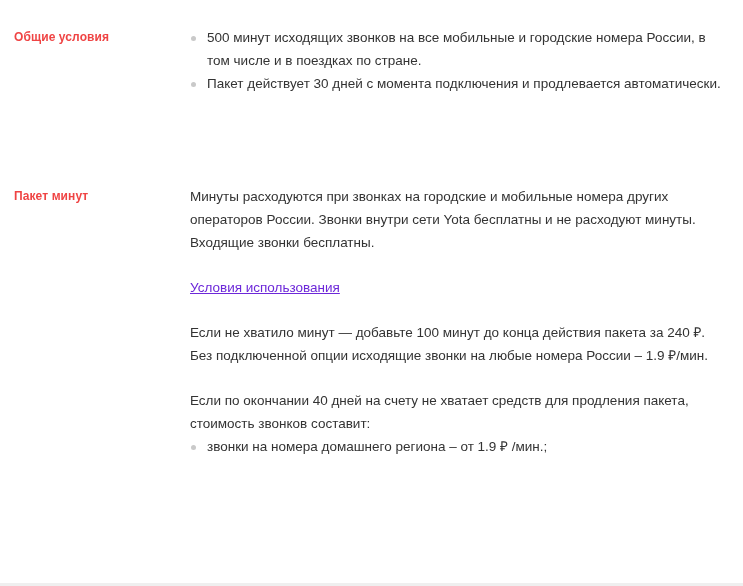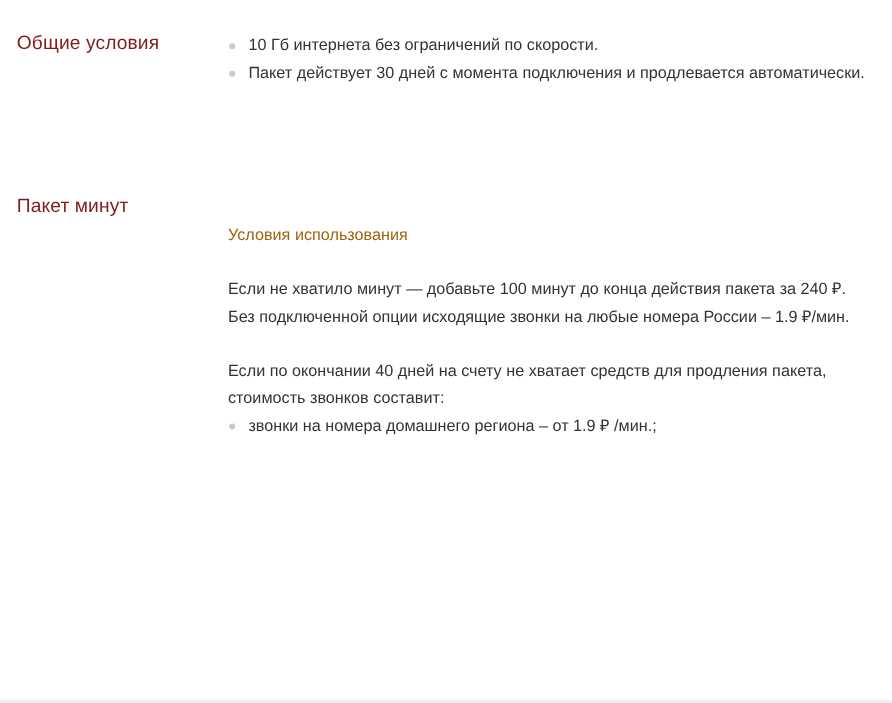--- a/index.html
+++ b/index.html
@@ -21,23 +21,23 @@
     box-sizing: border-box;
     padding: 26px 20px 0 14px;
   }
   .section {
     display: flex;
     align-items: flex-start;
   }
   .section-label {
     width: 176px;
     flex: 0 0 176px;
-    font-size: 16px;
-    font-weight: normal;
-    color: #7f1d1d;
+    font-size: 12px;
+    font-weight: bold;
+    color: #ef4444;
     line-height: 20px;
     padding-top: 1px;
     letter-spacing: 0.1px;
   }
   .section-body {
     flex: 1 1 auto;
     font-size: 13.5px;
     line-height: 23px;
     color: #333333;
   }
@@ -60,24 +60,25 @@
     width: 5px;
     height: 5px;
     border-radius: 50%;
     background: #c9c9c9;
   }
   .para {
     margin: 0;
     line-height: 23px;
   }
   .subtle-heading {
-    color: #a16207;
+    color: #6d28d9;
     font-size: 13.5px;
     line-height: 23px;
     margin: 0;
+    text-decoration: underline;
   }
   .gap-1 { height: 90px; }
   .gap-2 { height: 22px; }
   .gap-3 { height: 22px; }
   .gap-4 { height: 22px; }
   .bottom-rule {
     position: absolute;
     left: 0;
     right: 0;
     bottom: 0;
@@ -87,31 +88,32 @@
 </style>
 </head>
 <body>
 
 <div class="page">
 
   <div class="section">
     <div class="section-label">Общие условия</div>
     <div class="section-body">
       <ul class="bullets">
-        <li>10 Гб интернета без ограничений по скорости.</li>
+        <li>500 минут исходящих звонков на все мобильные и городские номера России, в том числе и в поездках по стране.</li>
         <li>Пакет действует 30 дней с момента подключения и продлевается автоматически.</li>
       </ul>
     </div>
   </div>
 
   <div class="gap-1"></div>
 
   <div class="section">
     <div class="section-label">Пакет минут</div>
     <div class="section-body">
+      <p class="para">Минуты расходуются при звонках на городские и мобильные номера других операторов России. Звонки внутри сети Yota бесплатны и не расходуют минуты. Входящие звонки бесплатны.</p>
       <div class="gap-2"></div>
       <p class="subtle-heading">Условия использования</p>
       <div class="gap-3"></div>
       <p class="para">Если не хватило минут — добавьте 100 минут до конца действия пакета за 240 ₽. Без подключенной опции исходящие звонки на любые номера России – 1.9 ₽/мин.</p>
       <div class="gap-4"></div>
       <p class="para">Если по окончании 40 дней на счету не хватает средств для продления пакета, стоимость звонков составит:</p>
       <ul class="bullets">
         <li>звонки на номера домашнего региона – от 1.9 ₽ /мин.;</li>
       </ul>
     </div>

